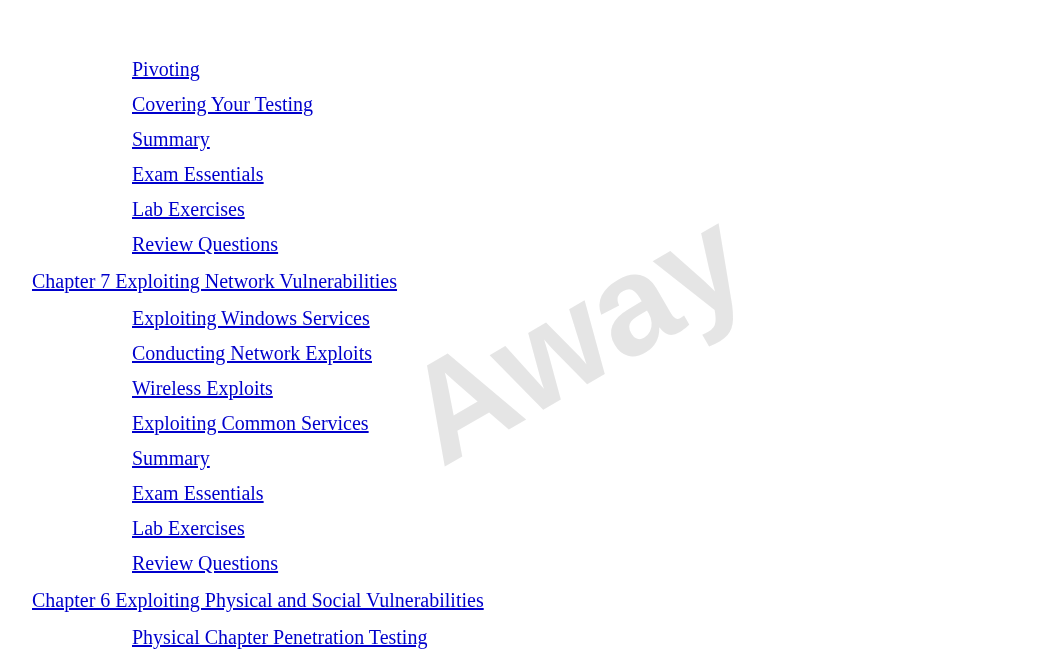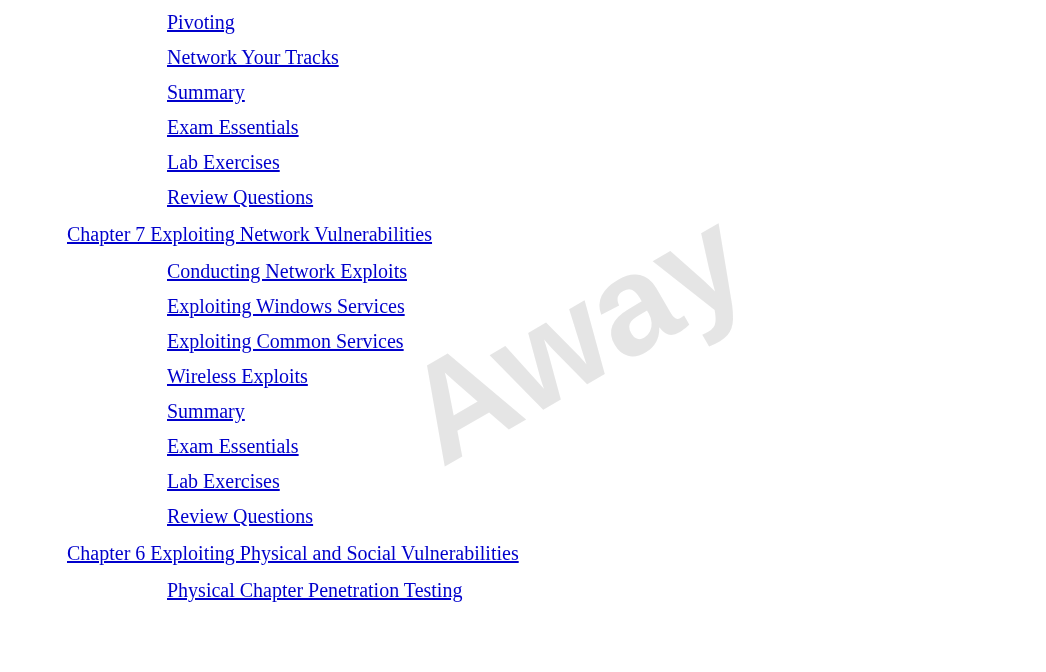--- a/index.html
+++ b/index.html
@@ -29,22 +29,23 @@
       z-index: 0;
       pointer-events: none;
       user-select: none;
       font-family: Arial, sans-serif;
       white-space: nowrap;
     }
 
     .content {
       position: relative;
       z-index: 1;
-      padding: 0 0 0 117px;
+      padding: 0 0 0 82px;
       padding-top: 5px;
+      margin-top: 47px;
     }
 
     .toc-link {
       display: block;
       color: #0000cc;
       text-decoration: underline;
       cursor: pointer;
       padding: 2px 0;
       font-size: 20px;
       line-height: 1.55;
@@ -65,29 +66,29 @@
       padding-left: 50px;
     }
   </style>
 </head>
 <body>
 
 <div class="watermark">Away</div>
 
 <div class="content">
 <a href="#" class="toc-link indent">Pivoting</a>
-    <a href="#" class="toc-link indent">Network Your Tracks</a>
+    <a href="#" class="toc-link indent">Covering Your Testing</a>
     <a href="#" class="toc-link indent">Summary</a>
     <a href="#" class="toc-link indent">Exam Essentials</a>
     <a href="#" class="toc-link indent">Lab Exercises</a>
     <a href="#" class="toc-link indent">Review Questions</a>
     <a href="#" class="toc-chapter">Chapter 7 Exploiting Network Vulnerabilities</a>
+    <a href="#" class="toc-link indent">Exploiting Windows Services</a>
     <a href="#" class="toc-link indent">Conducting Network Exploits</a>
-    <a href="#" class="toc-link indent">Exploiting Windows Services</a>
+    <a href="#" class="toc-link indent">Wireless Exploits</a>
     <a href="#" class="toc-link indent">Exploiting Common Services</a>
-    <a href="#" class="toc-link indent">Wireless Exploits</a>
     <a href="#" class="toc-link indent">Summary</a>
     <a href="#" class="toc-link indent">Exam Essentials</a>
     <a href="#" class="toc-link indent">Lab Exercises</a>
     <a href="#" class="toc-link indent">Review Questions</a>
     <a href="#" class="toc-chapter">Chapter 6 Exploiting Physical and Social Vulnerabilities</a>
     <a href="#" class="toc-link indent">Physical Chapter Penetration Testing</a>
   </div>
 
 </body></html>

